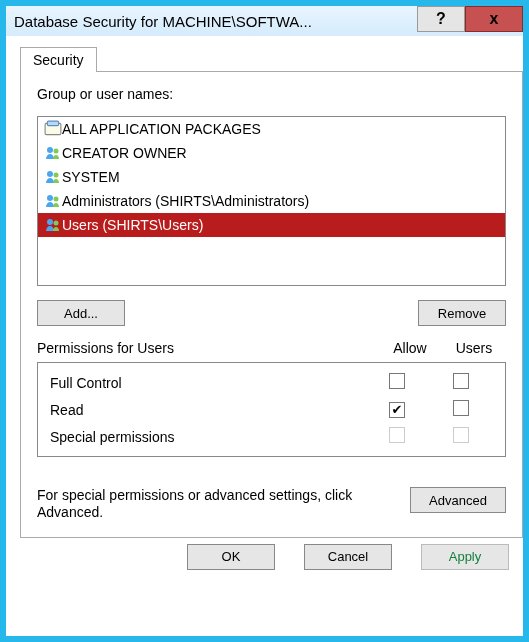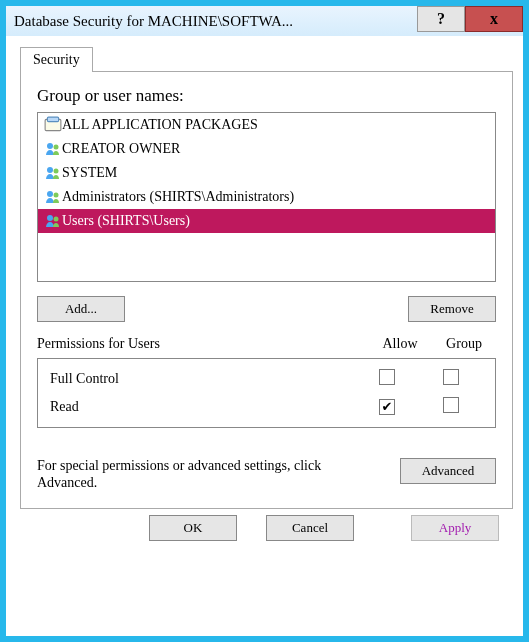--- a/index.html
+++ b/index.html
@@ -1,35 +1,35 @@
 <!DOCTYPE html>
 <html><head>
   <meta charset="utf-8">
   <style>
     * { box-sizing: border-box; margin: 0; padding: 0; }
     body { width: 529px; height: 642px; font-family: "Segoe UI", Tahoma, sans-serif; font-size: 13px; background: #fff; overflow: hidden; }
-    .window { width: 529px; height: 642px; border: 6px solid #27b8eb; background: #fff; font-family: Liberation Serif, serif; }
+    .window { width: 529px; height: 642px; border: 6px solid #27b8eb; background: #fff; }
     .titlebar { height: 30px; background: linear-gradient(#e9f4fe, #d5ecfc); display: flex; align-items: center; padding-left: 8px; position: relative; }
     .titlebar-title { font-size: 15px; color: #000; flex: 1; padding-right: 4px; }
     .titlebar-buttons { display: flex; height: 100%; }
     .help-btn { width: 48px; height: 26px; background: #e5e5e5; border: 1px solid #999; display: flex; align-items: center; justify-content: center; font-size: 16px; font-weight: bold; cursor: pointer; }
     .close-btn { width: 58px; height: 26px; background: #c75050; border: 1px solid #8a2b2b; display: flex; align-items: center; justify-content: center; color: #000; font-size: 16px; font-weight: bold; cursor: pointer; }
-    .content { padding: 10px 10px 6px 14px; }
+    .content { padding: 10px 0 6px 14px; }
     .tab-holder { position: relative; }
     .tab { display: inline-block; padding: 4px 12px; border: 1px solid #aaa; border-bottom: none; background: #fff; position: relative; top: 1px; z-index: 2; cursor: pointer; font-size: 14px; }
     .tab-panel { border: 1px solid #aaa; background: #fff; padding: 14px 16px 16px 16px; position: relative; z-index: 1; }
-    .section-label { font-size: 17px; margin-bottom: 6px; }
+    .section-label { font-size: 14px; margin-bottom: 14px; }
     .listbox { border: 1px solid #888; height: 170px; background: #fff; overflow: hidden; }
     .list-item { display: flex; align-items: center; padding: 3px 6px; font-size: 14px; cursor: pointer; gap: 0; }
-    .list-item.selected { background: #be185d; color: #fff; }
+    .list-item.selected { background: #b91c1c; color: #fff; }
     .icon { width: 18px; height: 18px; display: inline-flex; align-items: center; justify-content: center; flex-shrink: 0; }
     .user-icon svg { width: 16px; height: 16px; }
     .row-buttons { display: flex; justify-content: space-between; gap: 12px; margin: 14px 0 14px 0; }
     .btn { min-width: 88px; height: 26px; padding: 0 12px; background: #e6e6e6; border: 1px solid #888; cursor: pointer; font-size: 13px; font-family: inherit; }
-    .btn.disabled { color: #a21caf; border-color: #bbb; cursor: default; margin-left: 28px; }
+    .btn.disabled { color: #15803d; border-color: #bbb; cursor: default; }
     .perm-header { display: flex; font-size: 14px; margin-bottom: 6px; }
     .perm-header .label { flex: 1; margin-right: 20px; }
     .perm-header .col { width: 64px; text-align: center; }
     .perm-box { border: 1px solid #888; padding: 6px 4px; }
     .perm-row { display: flex; align-items: center; padding: 4px 8px; font-size: 14px; }
     .perm-row .pname { flex: 1; }
     .perm-row .col { width: 64px; text-align: center; }
     .chk { width: 16px; height: 16px; border: 1px solid #777; display: inline-flex; align-items: center; justify-content: center; background: #fff; cursor: pointer; }
     .chk.checked::after { content: "✔"; font-size: 13px; line-height: 1; }
     .chk.disabled { border-color: #ccc; cursor: default; }
@@ -108,32 +108,37 @@
             <span>Users (SHIRTS\Users)</span>
           </div>
         </div>
         <div class="row-buttons">
           <button class="btn">Add...</button>
           <button class="btn">Remove</button>
         </div>
         <div class="perm-header">
           <span class="label">Permissions for Users</span>
           <span class="col">Allow</span>
-          <span class="col">Group</span>
+          <span class="col">Users</span>
         </div>
         <div class="perm-box">
           <div class="perm-row">
             <span class="pname">Full Control</span>
             <span class="col"><span class="chk"></span></span>
             <span class="col"><span class="chk"></span></span>
           </div>
           <div class="perm-row">
             <span class="pname">Read</span>
             <span class="col"><span class="chk checked"></span></span>
             <span class="col"><span class="chk"></span></span>
+          </div>
+          <div class="perm-row">
+            <span class="pname">Special permissions</span>
+            <span class="col"><span class="chk disabled"></span></span>
+            <span class="col"><span class="chk disabled"></span></span>
           </div>
         </div>
         <div class="adv-row">
           <div class="adv-text">For special permissions or advanced settings, click Advanced.</div>
           <button class="btn" style="min-width:96px">Advanced</button>
         </div>
       </div>
     </div>
     <div class="bottom-buttons">
       <button class="btn">OK</button>

